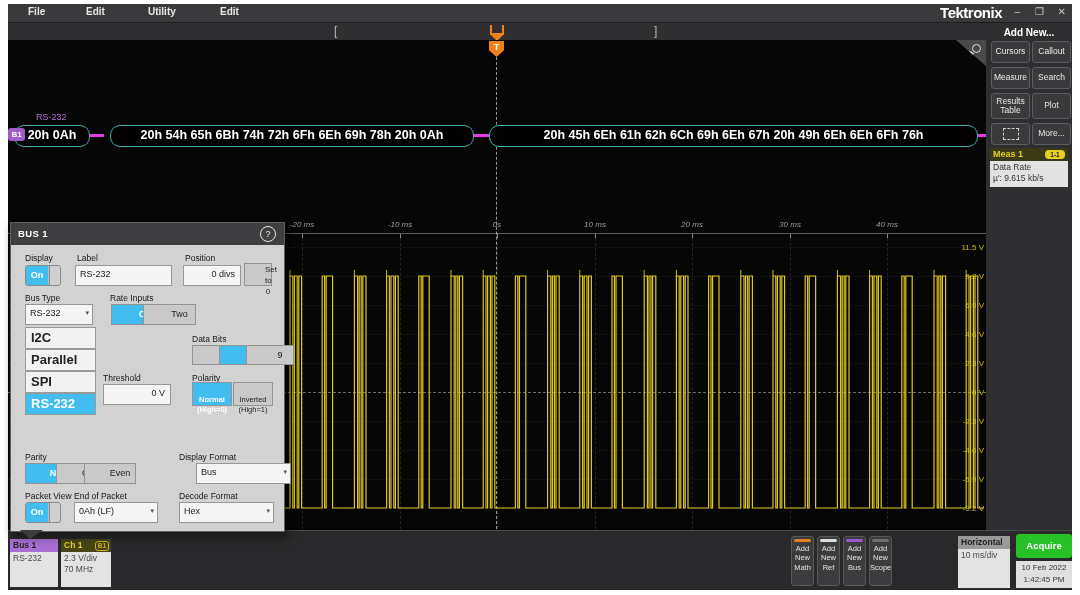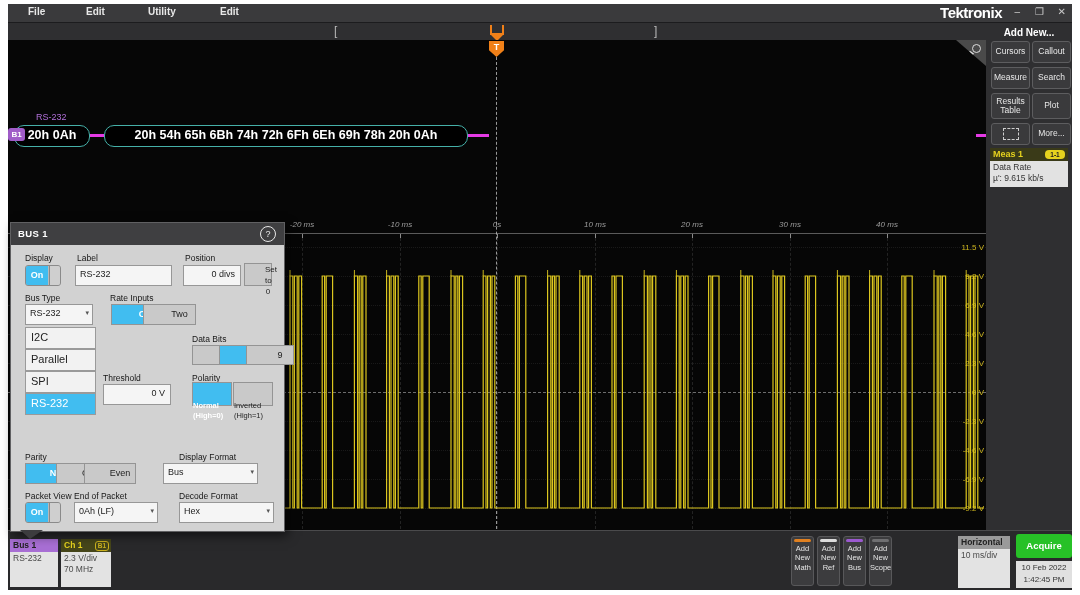--- a/index.html
+++ b/index.html
@@ -57,23 +57,23 @@
   .fld .v{position:absolute;left:4px;top:3px;}
   .fld .vr{position:absolute;right:5px;top:3px;}
   .dd{position:absolute;background:#f5f5f5;border:1px solid #979797;font-size:9px;color:#222;}
   .dd .v{position:absolute;left:4px;top:3px;}
   .dd .ar{position:absolute;right:3px;top:4px;color:#555;font-size:7px;}
   .tog{position:absolute;height:19px;border:1px solid #8a8a8a;border-radius:3px;background:#b9b9b9;}
   .tog .on{position:absolute;left:0;top:0;width:22px;height:19px;background:#41bdf0;color:#fff;font-size:9px;font-weight:bold;text-align:center;line-height:19px;border-radius:2px 0 0 2px;}
   .tog .knob{position:absolute;right:0;top:0;width:10px;height:19px;background:#cfcfcf;border-left:1px solid #8a8a8a;border-radius:0 2px 2px 0;}
   .seg{position:absolute;height:19px;background:#c9c9c9;border:1px solid #949494;color:#222;font-size:9px;text-align:center;line-height:18px;padding-left:20px;}
   .seg.sel{background:#41bdf0;color:#fff;font-weight:bold;}
-  .opt{position:absolute;width:64px;height:20px;background:#f2f2f2;border:1px solid #9a9a9a;color:#222;font-size:11px;line-height:19px;padding-left:5px;box-sizing:content-box;}
+  .opt{position:absolute;width:64px;height:20px;background:#f2f2f2;border:1px solid #9a9a9a;color:#222;font-size:13px;line-height:19px;padding-left:5px;box-sizing:content-box;font-weight:bold;}
   .opt.sel{background:#41bdf0;color:#fff;}
-  .seg2{position:absolute;width:40px;height:24px;background:#c9c9c9;border:1px solid #949494;color:#222;font-size:7.5px;line-height:1.3;padding-top:18px;box-sizing:border-box;}
+  .seg2{position:absolute;width:40px;height:24px;background:#c9c9c9;border:1px solid #949494;color:#222;font-size:7.5px;text-align:center;line-height:1.3;padding-top:12px;box-sizing:border-box;}
   .seg2.sel{background:#41bdf0;color:#fff;font-weight:bold;}
   #dlg-wedge{position:absolute;left:12px;top:526px;width:0;height:0;border-left:10px solid transparent;border-right:13px solid transparent;border-top:9px solid #3c3c3e;z-index:6;}
   
   #bottom{position:absolute;left:0;top:526px;width:1064px;height:59px;background:#29292b;border-top:1px solid #4a4a4c;}
   .badge{position:absolute;top:8px;width:48px;height:48px;background:#e3e3e3;}
   .badge .hd{height:13px;font-size:8.5px;font-weight:bold;color:#222;padding-left:3px;line-height:13px;position:relative;}
   .badge .bd{padding:1px 3px;font-size:8.5px;color:#4a4a4a;line-height:1.35;}
   .addbtn{position:absolute;top:5px;width:23px;height:50px;background:#3c3c3e;border:1px solid #58585a;border-radius:3px;color:#e4e4e4;font-size:7.5px;text-align:center;line-height:1.25;padding-top:7px;box-sizing:border-box;}
   .stripe{position:absolute;left:2px;right:2px;top:2px;height:3px;border-radius:2px;}
   #acquire{position:absolute;left:1008px;top:3px;width:56px;height:24px;background:#27c127;border-radius:3px;color:#fff;font-weight:bold;font-size:9.5px;text-align:center;line-height:24px;}
@@ -166,21 +166,22 @@
         <path id="trace" fill="none" stroke="#dcc61f" stroke-width="1.2" d="M276 504H282.0V272H284.8V504H286.4V272H289.2V504H290.8V272H293.6V504H314.2V272H316.6V504H318.2V272H324.6V504H346.4V272H349.6V504H351.2V272H353.2V504H354.8V272H358.0V504H378.6V272H381.4V504H383.0V272H385.8V504H387.4V272H390.2V504H410.8V272H413.2V504H414.8V272H421.2V504H443.0V272H446.2V504H447.8V272H449.8V504H451.4V272H454.6V504H475.2V272H478.0V504H479.6V272H482.4V504H484.0V272H486.8V504H507.4V272H509.8V504H511.4V272H517.8V504H539.6V272H542.8V504H544.4V272H546.4V504H548.0V272H551.2V504H571.8V272H574.6V504H576.2V272H579.0V504H580.6V272H583.4V504H604.0V272H606.4V504H608.0V272H614.4V504H636.2V272H639.4V504H641.0V272H643.0V504H644.6V272H647.8V504H668.4V272H671.2V504H672.8V272H675.6V504H677.2V272H680.0V504H700.6V272H703.0V504H704.6V272H711.0V504H732.8V272H736.0V504H737.6V272H739.6V504H741.2V272H744.4V504H765.0V272H767.8V504H769.4V272H772.2V504H773.8V272H776.6V504H797.2V272H799.6V504H801.2V272H807.6V504H829.4V272H832.6V504H834.2V272H836.2V504H837.8V272H841.0V504H861.6V272H864.4V504H866.0V272H868.8V504H870.4V272H873.2V504H893.8V272H896.2V504H897.8V272H904.2V504H926.0V272H929.2V504H930.8V272H932.8V504H934.4V272H937.6V504H958.2V272H961.0V504H962.6V272H965.4V504H967.0V272H969.8V504H976"></path>
         <path id="spikes" fill="none" stroke="#dcc61f" stroke-width="1" opacity="0.9" d="M282.0 272V266M346.4 272V266M378.6 272V266M443.0 272V266M475.2 272V266M539.6 272V266M571.8 272V266M636.2 272V266M668.4 272V266M732.8 272V266M765.0 272V266M829.4 272V266M861.6 272V266M926.0 272V266M958.2 272V266"></path>
       </g>
     </svg>
 
     <span id="buslabel">RS-232</span>
     <div class="busline" style="left:80px;width:16px"></div>
     <div class="busline" style="left:458px;width:23px"></div>
     <div class="busline" style="left:968px;width:10px"></div>
     <div class="packet" style="left:6px;width:74px">20h 0Ah</div>
-    <div class="packet" style="left:96px;width:362px">20h 54h 65h 6Bh 74h 72h 6Fh 6Eh 69h 78h 20h 0Ah</div>
+    <div class="packet" style="left:102px;width:362px">20h 54h 65h 6Bh 74h 72h 6Fh 6Eh 69h 78h 20h 0Ah</div>
+    <div class="packet" style="left:481px;width:487px">20h 45h 6Eh 61h 62h 6Ch 69h 6Eh 67h 20h 49h 6Eh 6Eh 6Fh 76h</div>
     <div id="busbadge">B1</div>
 
     <div id="zoomcorner">
       <span class="lens"></span>
       <span class="lens-handle"></span>
     </div>
   </div>
   <div id="handle"></div>
 
   <div id="sidebar">
@@ -258,21 +259,21 @@
     <div class="seg2" style="left:222px;top:159px">
       <div>Inverted</div>
           <div>(High=1)</div>
     </div>
 
     <span class="dl" style="left:14px;top:229px">Parity</span>
     <div class="seg sel" style="left:14px;top:240px;width:30px">None</div>
     <div class="seg" style="left:45px;top:240px;width:27px">Odd</div>
     <div class="seg" style="left:73px;top:240px;width:30px">Even</div>
     <span class="dl" style="left:168px;top:229px">Display Format</span>
-    <div class="dd" style="left:152px;top:240px;width:93px;height:19px">
+    <div class="dd" style="left:185px;top:240px;width:93px;height:19px">
       <span class="v">Bus</span>
           <span class="ar">▾</span>
     </div>
 
     <span class="dl" style="left:14px;top:268px">Packet View</span>
     <span class="dl" style="left:63px;top:268px">End of Packet</span>
     <span class="dl" style="left:168px;top:268px">Decode Format</span>
     <div class="tog" style="left:14px;top:279px;width:34px">
       <span class="on">On</span>
           <span class="knob"></span>

